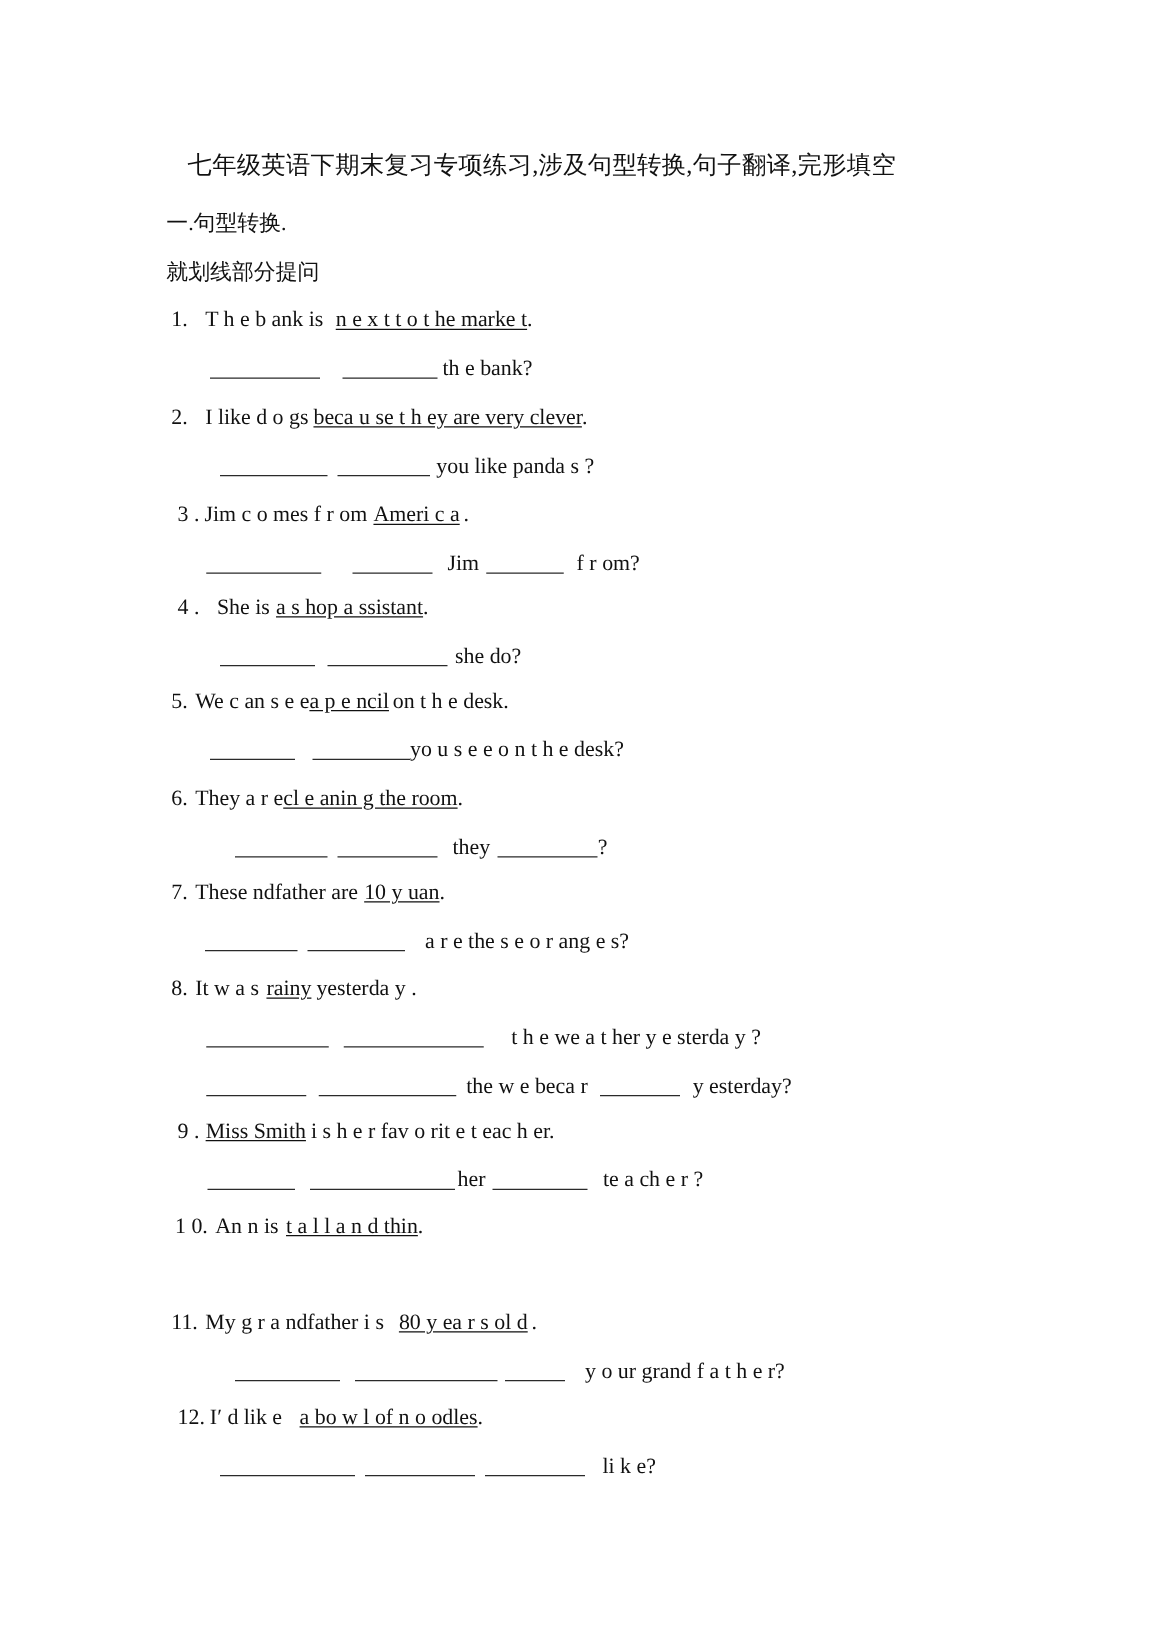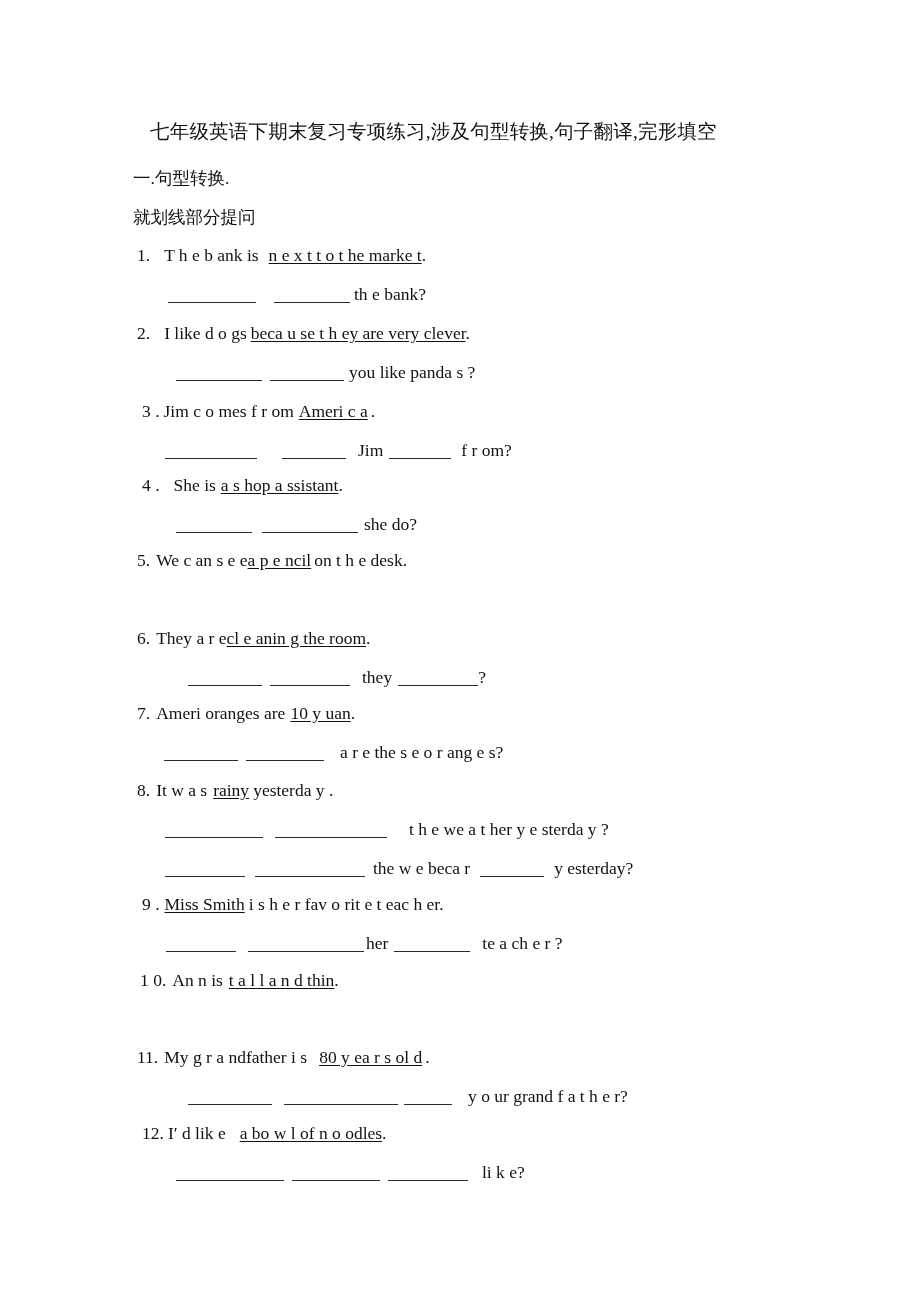--- a/index.html
+++ b/index.html
@@ -96,30 +96,33 @@
   <div class="qline" style="left:142px; top:477px;">
     <span>4 .</span><span class="sp" style="width:14px"></span><span>She is</span><span class="sp" style="width:5px"></span><span class="u">a   s hop    a ssistant</span><span>.</span>
   </div>
   <div class="aline" style="left:176px; top:516px;">
     <span class="blank" style="width:76px"></span><span class="sp" style="width:10px"></span><span class="blank" style="width:96px"></span><span class="sp" style="width:6px"></span><span>she do?</span>
   </div>
 
   <div class="qline" style="left:137px; top:552px;">
     <span>5.</span><span class="sp" style="width:6px"></span><span>We   c an s e e</span><span class="u">a   p e ncil</span><span class="sp" style="width:3px"></span><span>on t h e desk.</span>
   </div>
+  <div class="aline" style="left:168px; top:591px;">
+    <span class="blank" style="width:68px"></span><span class="sp" style="width:14px"></span><span class="blank" style="width:78px"></span><span>yo u   s  e e o n  t h e desk?</span>
+  </div>
 
   <div class="qline" style="left:137px; top:630px;">
     <span>6.</span><span class="sp" style="width:6px"></span><span>They   a r e</span><span class="u">cl e anin g    the   room</span><span>.</span>
   </div>
   <div class="aline" style="left:188px; top:669px;">
     <span class="blank" style="width:74px"></span><span class="sp" style="width:8px"></span><span class="blank" style="width:80px"></span><span class="sp" style="width:12px"></span><span>they</span><span class="sp" style="width:6px"></span><span class="blank" style="width:80px"></span><span>?</span>
   </div>
 
   <div class="qline" style="left:137px; top:705px;">
-    <span>7.</span><span class="sp" style="width:6px"></span><span>Ameri oranges   are</span><span class="sp" style="width:5px"></span><span class="u">10   y uan</span><span>.</span>
+    <span>7.</span><span class="sp" style="width:6px"></span><span>These ndfather   are</span><span class="sp" style="width:5px"></span><span class="u">10   y uan</span><span>.</span>
   </div>
   <div class="aline" style="left:164px; top:744px;">
     <span class="blank" style="width:74px"></span><span class="sp" style="width:8px"></span><span class="blank" style="width:78px"></span><span class="sp" style="width:16px"></span><span>a r e  the s  e   o r ang e s?</span>
   </div>
 
   <div class="qline" style="left:137px; top:782px;">
     <span>8.</span><span class="sp" style="width:6px"></span><span>It   w a  s</span><span class="sp" style="width:6px"></span><span class="u">rainy</span><span class="sp" style="width:4px"></span><span>yesterda y .</span>
   </div>
   <div class="aline" style="left:165px; top:821px;">
     <span class="blank" style="width:98px"></span><span class="sp" style="width:12px"></span><span class="blank" style="width:112px"></span><span class="sp" style="width:22px"></span><span>t  h e we a  t her  y  e sterda y ?</span>

